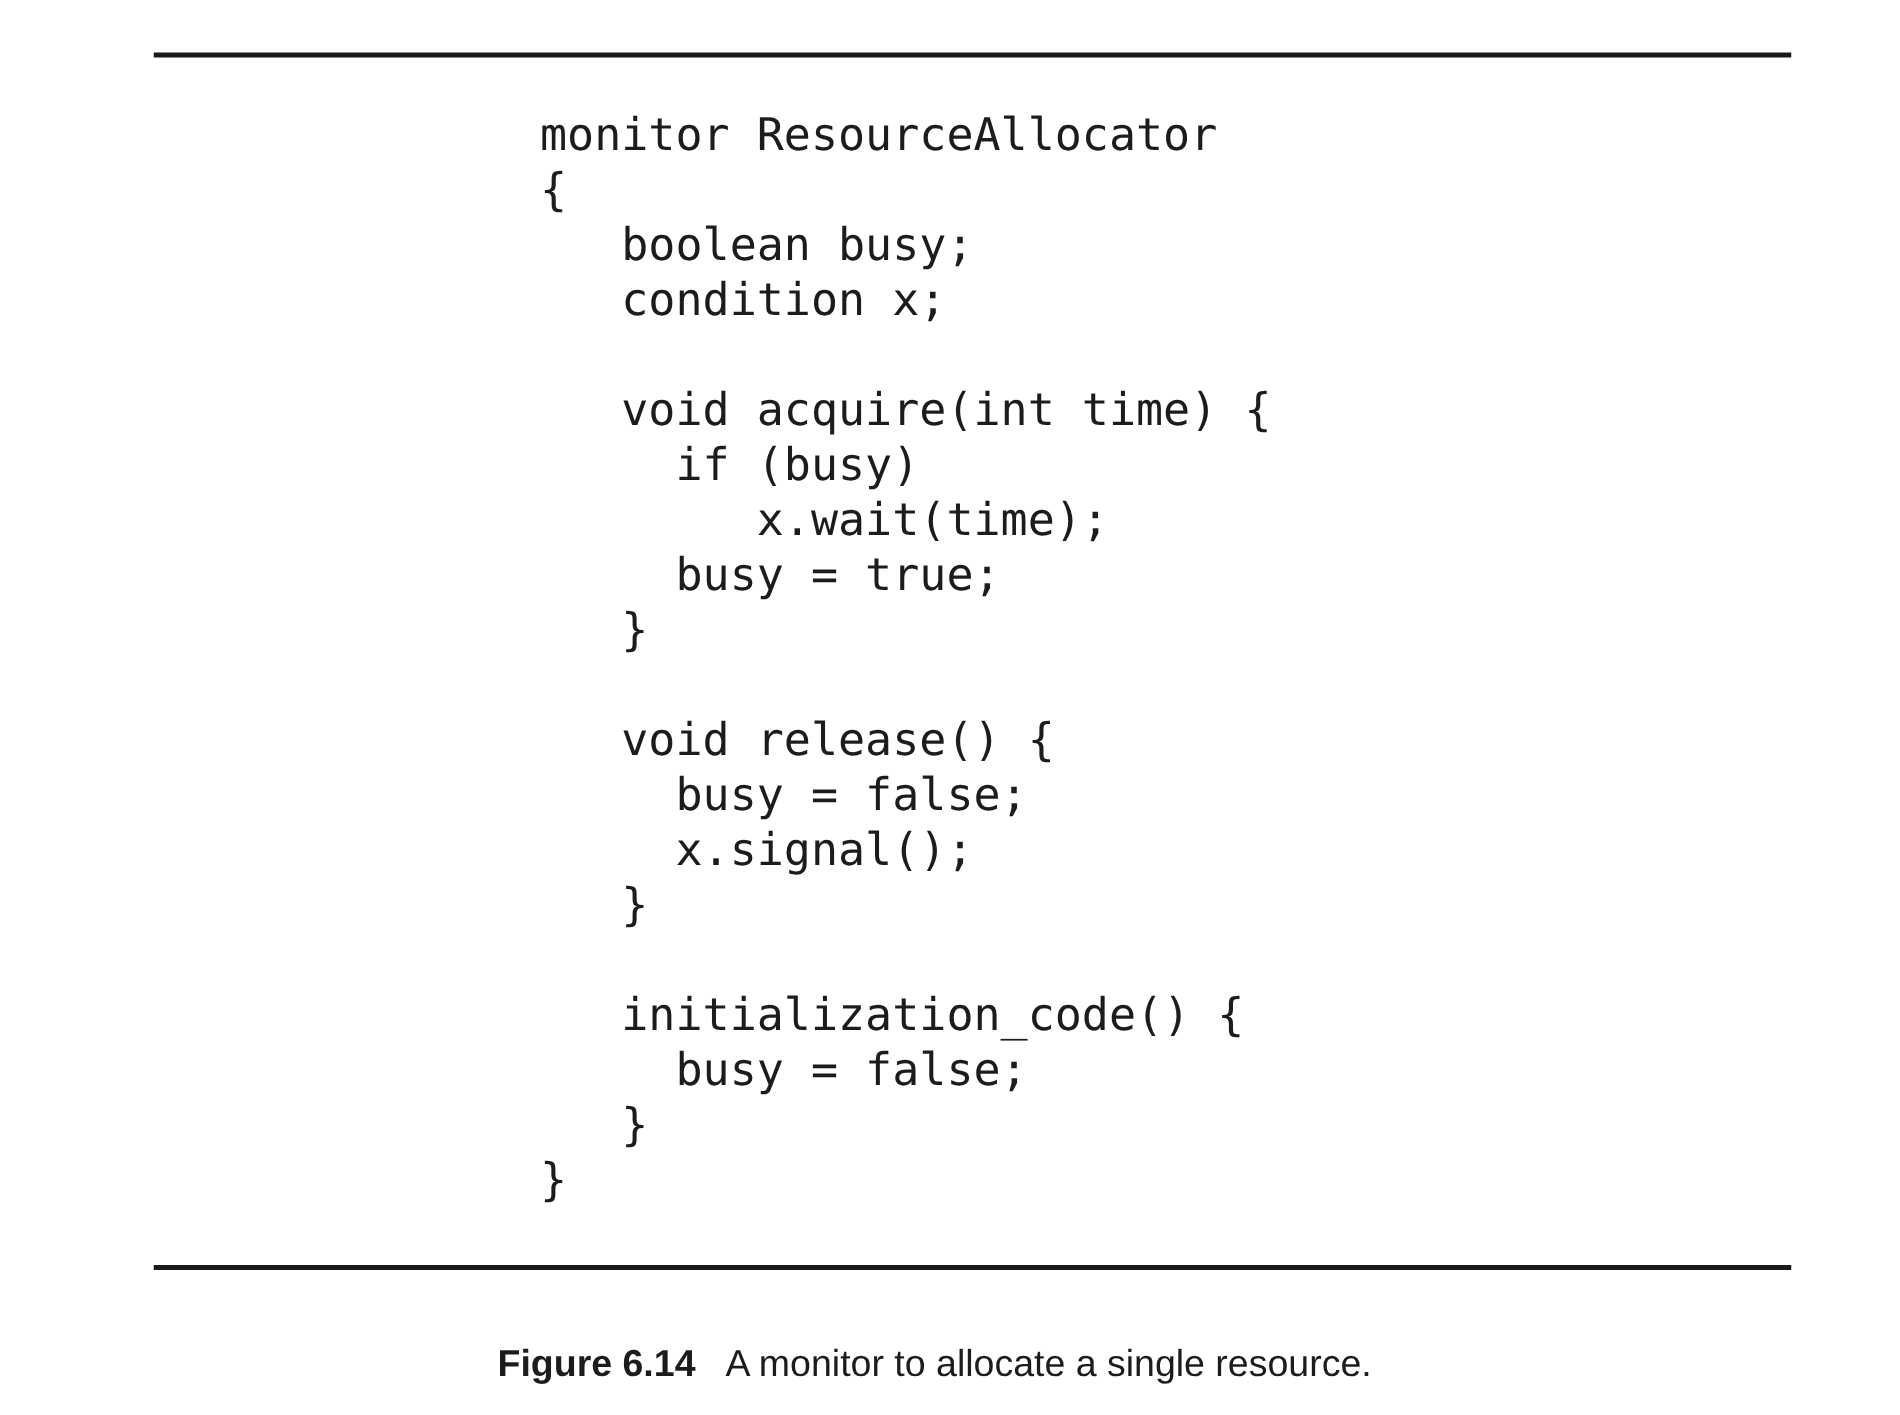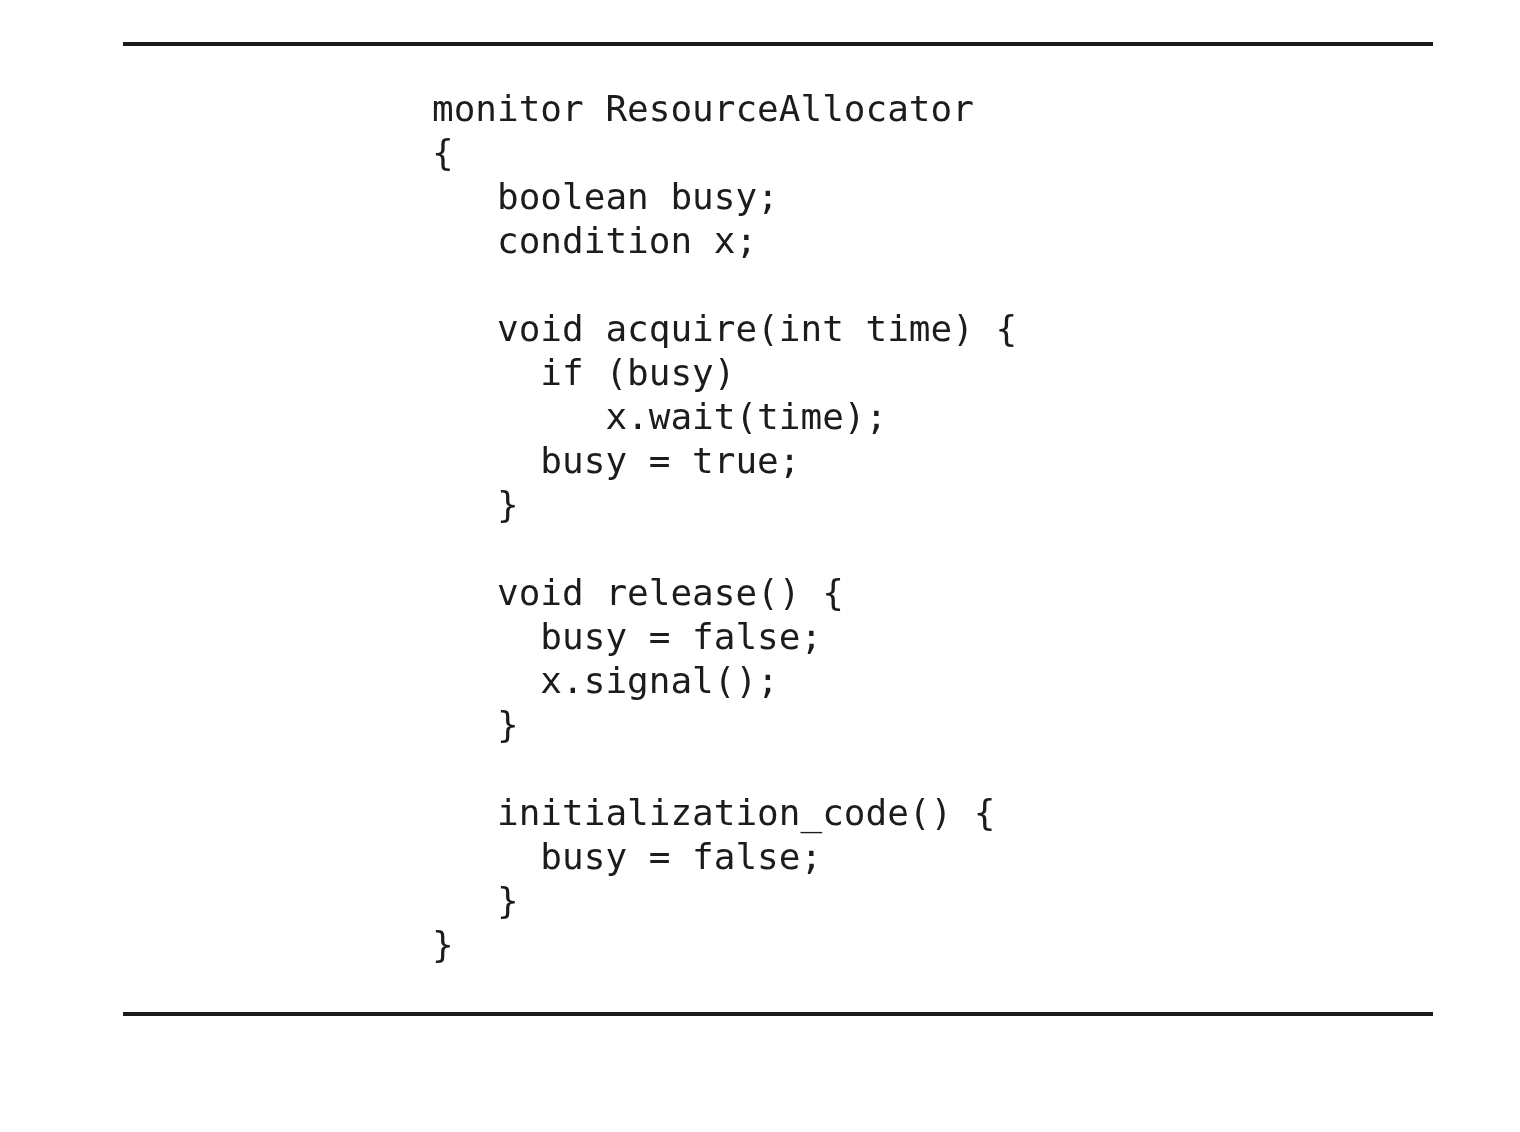--- a/index.html
+++ b/index.html
@@ -57,14 +57,17 @@
 <body>
 
 <div class="page">
 
   <div class="rule rule-top"></div>
 
   <pre class="code"><div class="code-line">monitor ResourceAllocator</div><div class="code-line">{</div><div class="code-line">   boolean busy;</div><div class="code-line">   condition x;</div><div class="code-line"></div><div class="code-line">   void acquire(int time) {</div><div class="code-line">     if (busy)</div><div class="code-line">        x.wait(time);</div><div class="code-line">     busy = true;</div><div class="code-line">   }</div><div class="code-line"></div><div class="code-line">   void release() {</div><div class="code-line">     busy = false;</div><div class="code-line">     x.signal();</div><div class="code-line">   }</div><div class="code-line"></div><div class="code-line">   initialization_code() {</div><div class="code-line">     busy = false;</div><div class="code-line">   }</div><div class="code-line">}</div></pre>
 
   <div class="rule rule-bottom"></div>
 
+  <div class="caption">
+    <span class="caption-label">Figure 6.14</span><span class="caption-text">A monitor to allocate a single resource.</span>
+  </div>
 
 </div>
 
 </body></html>

